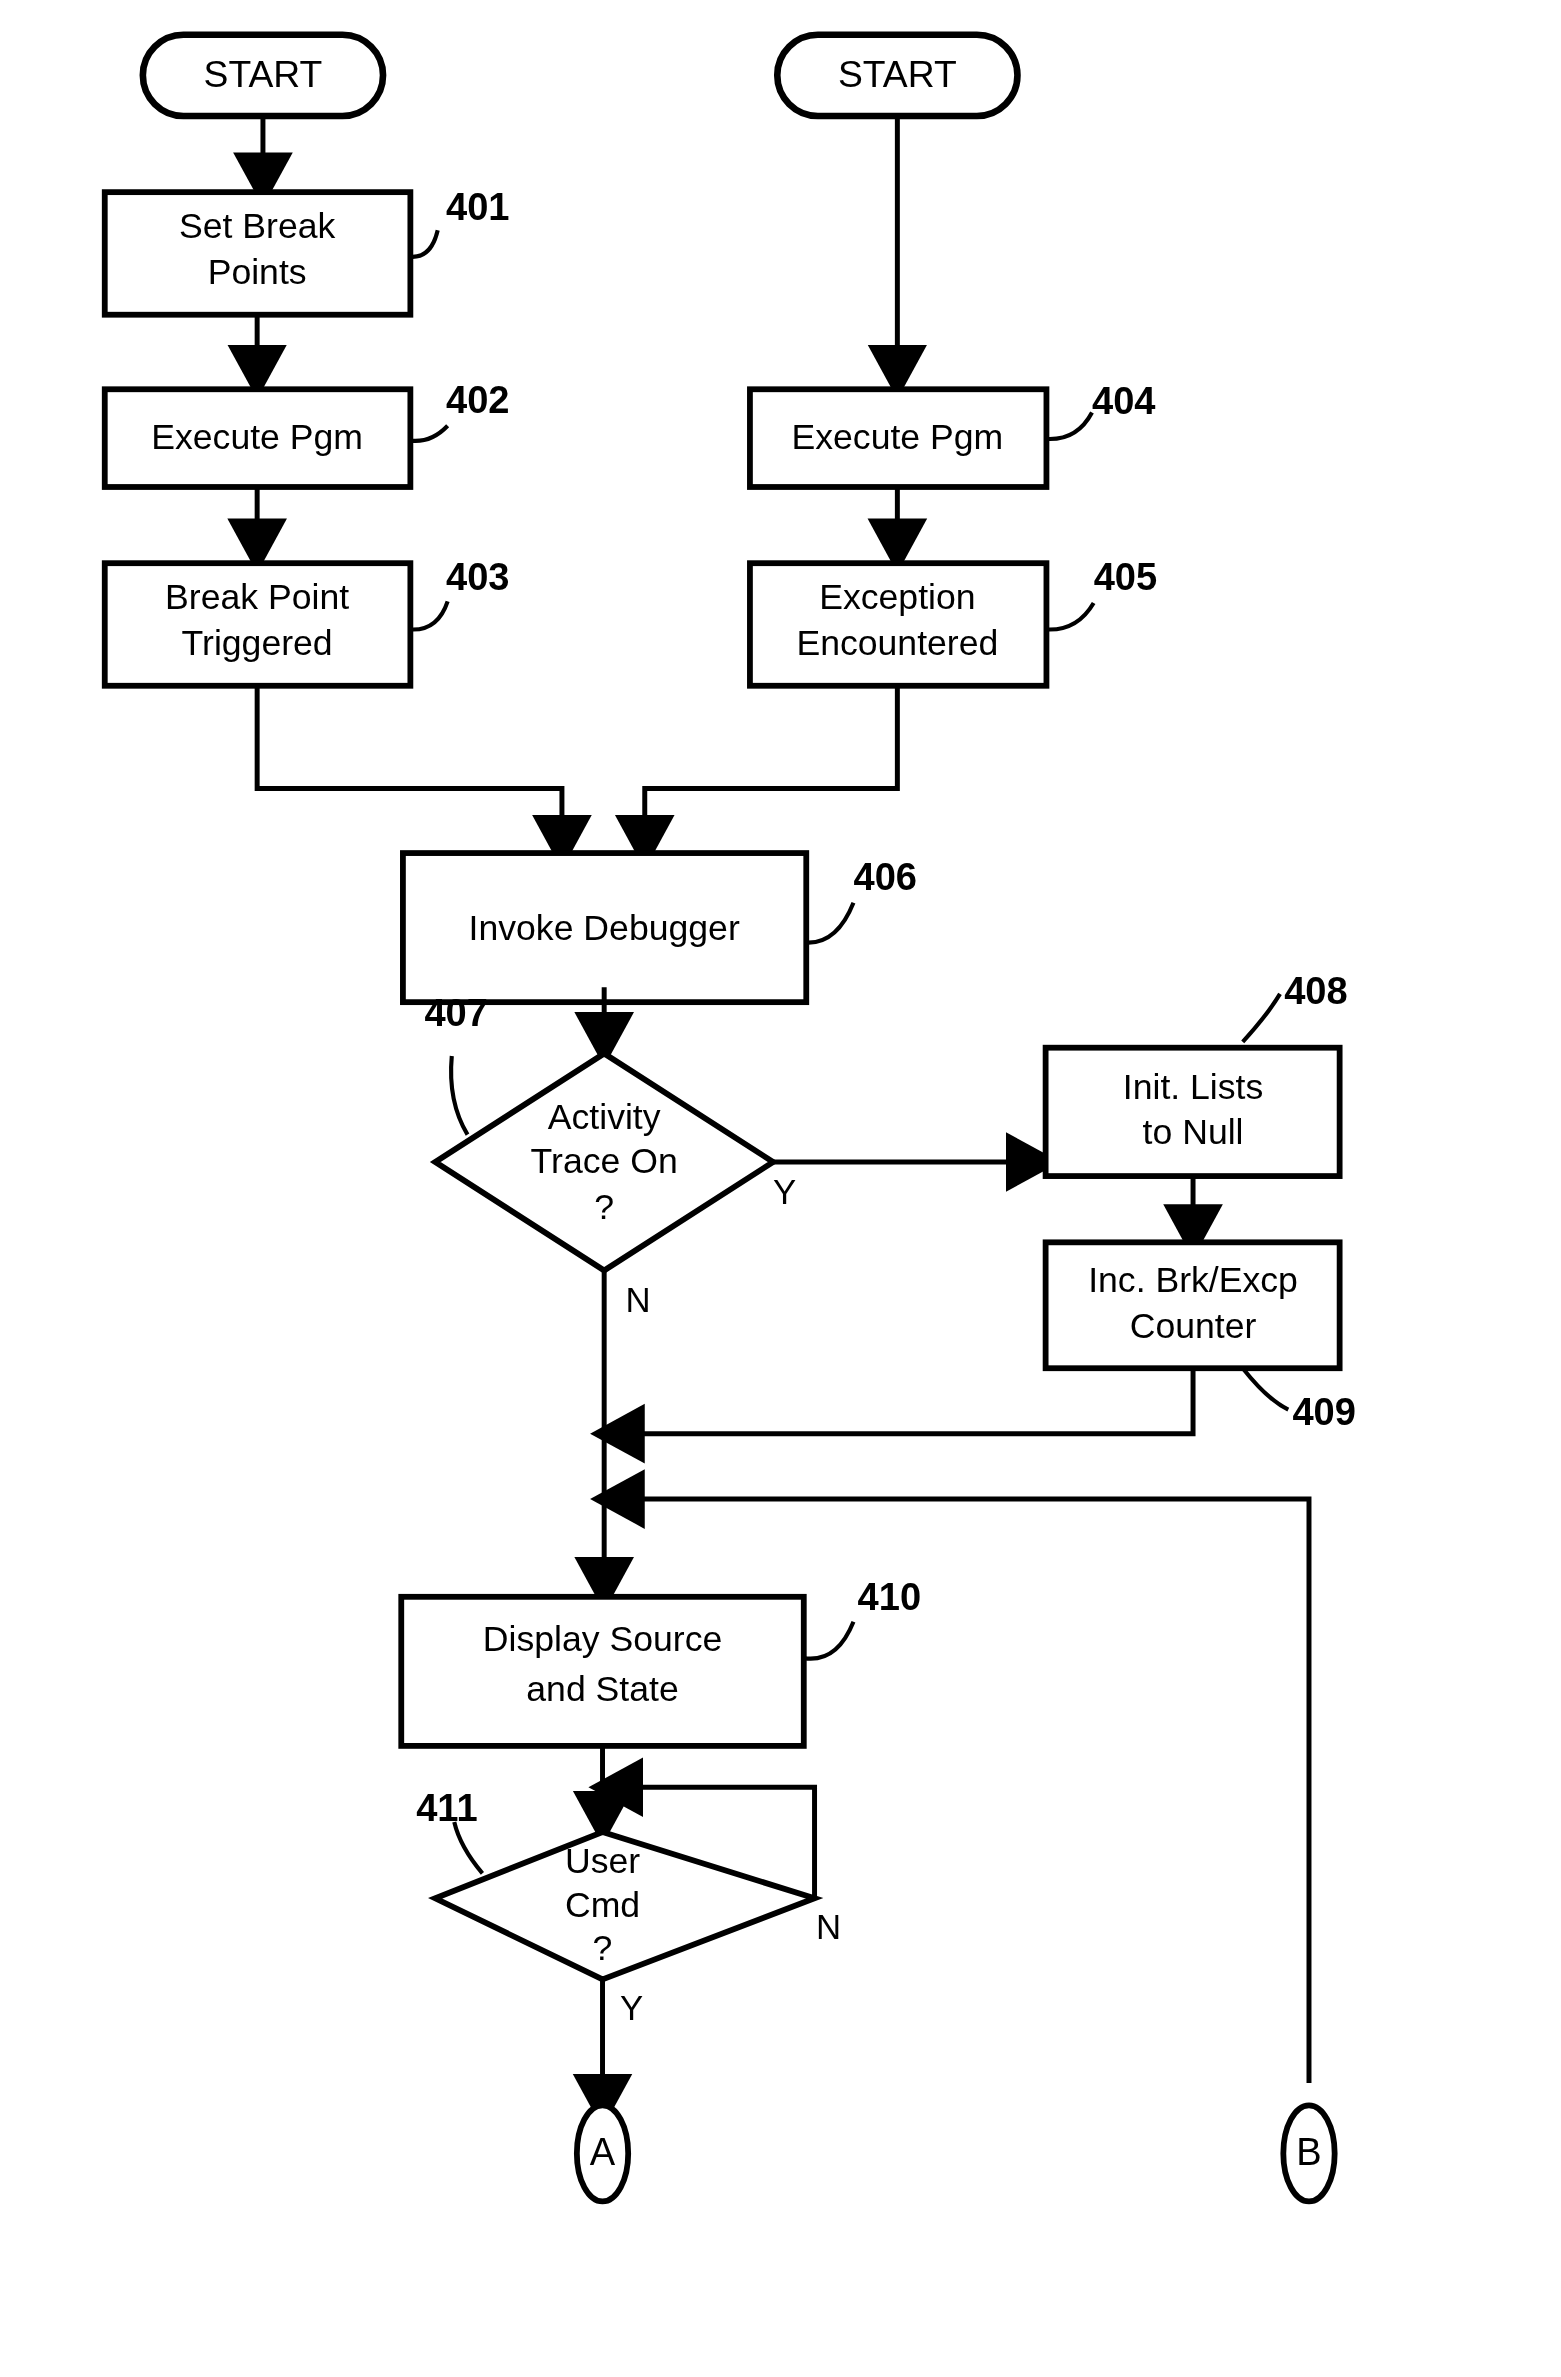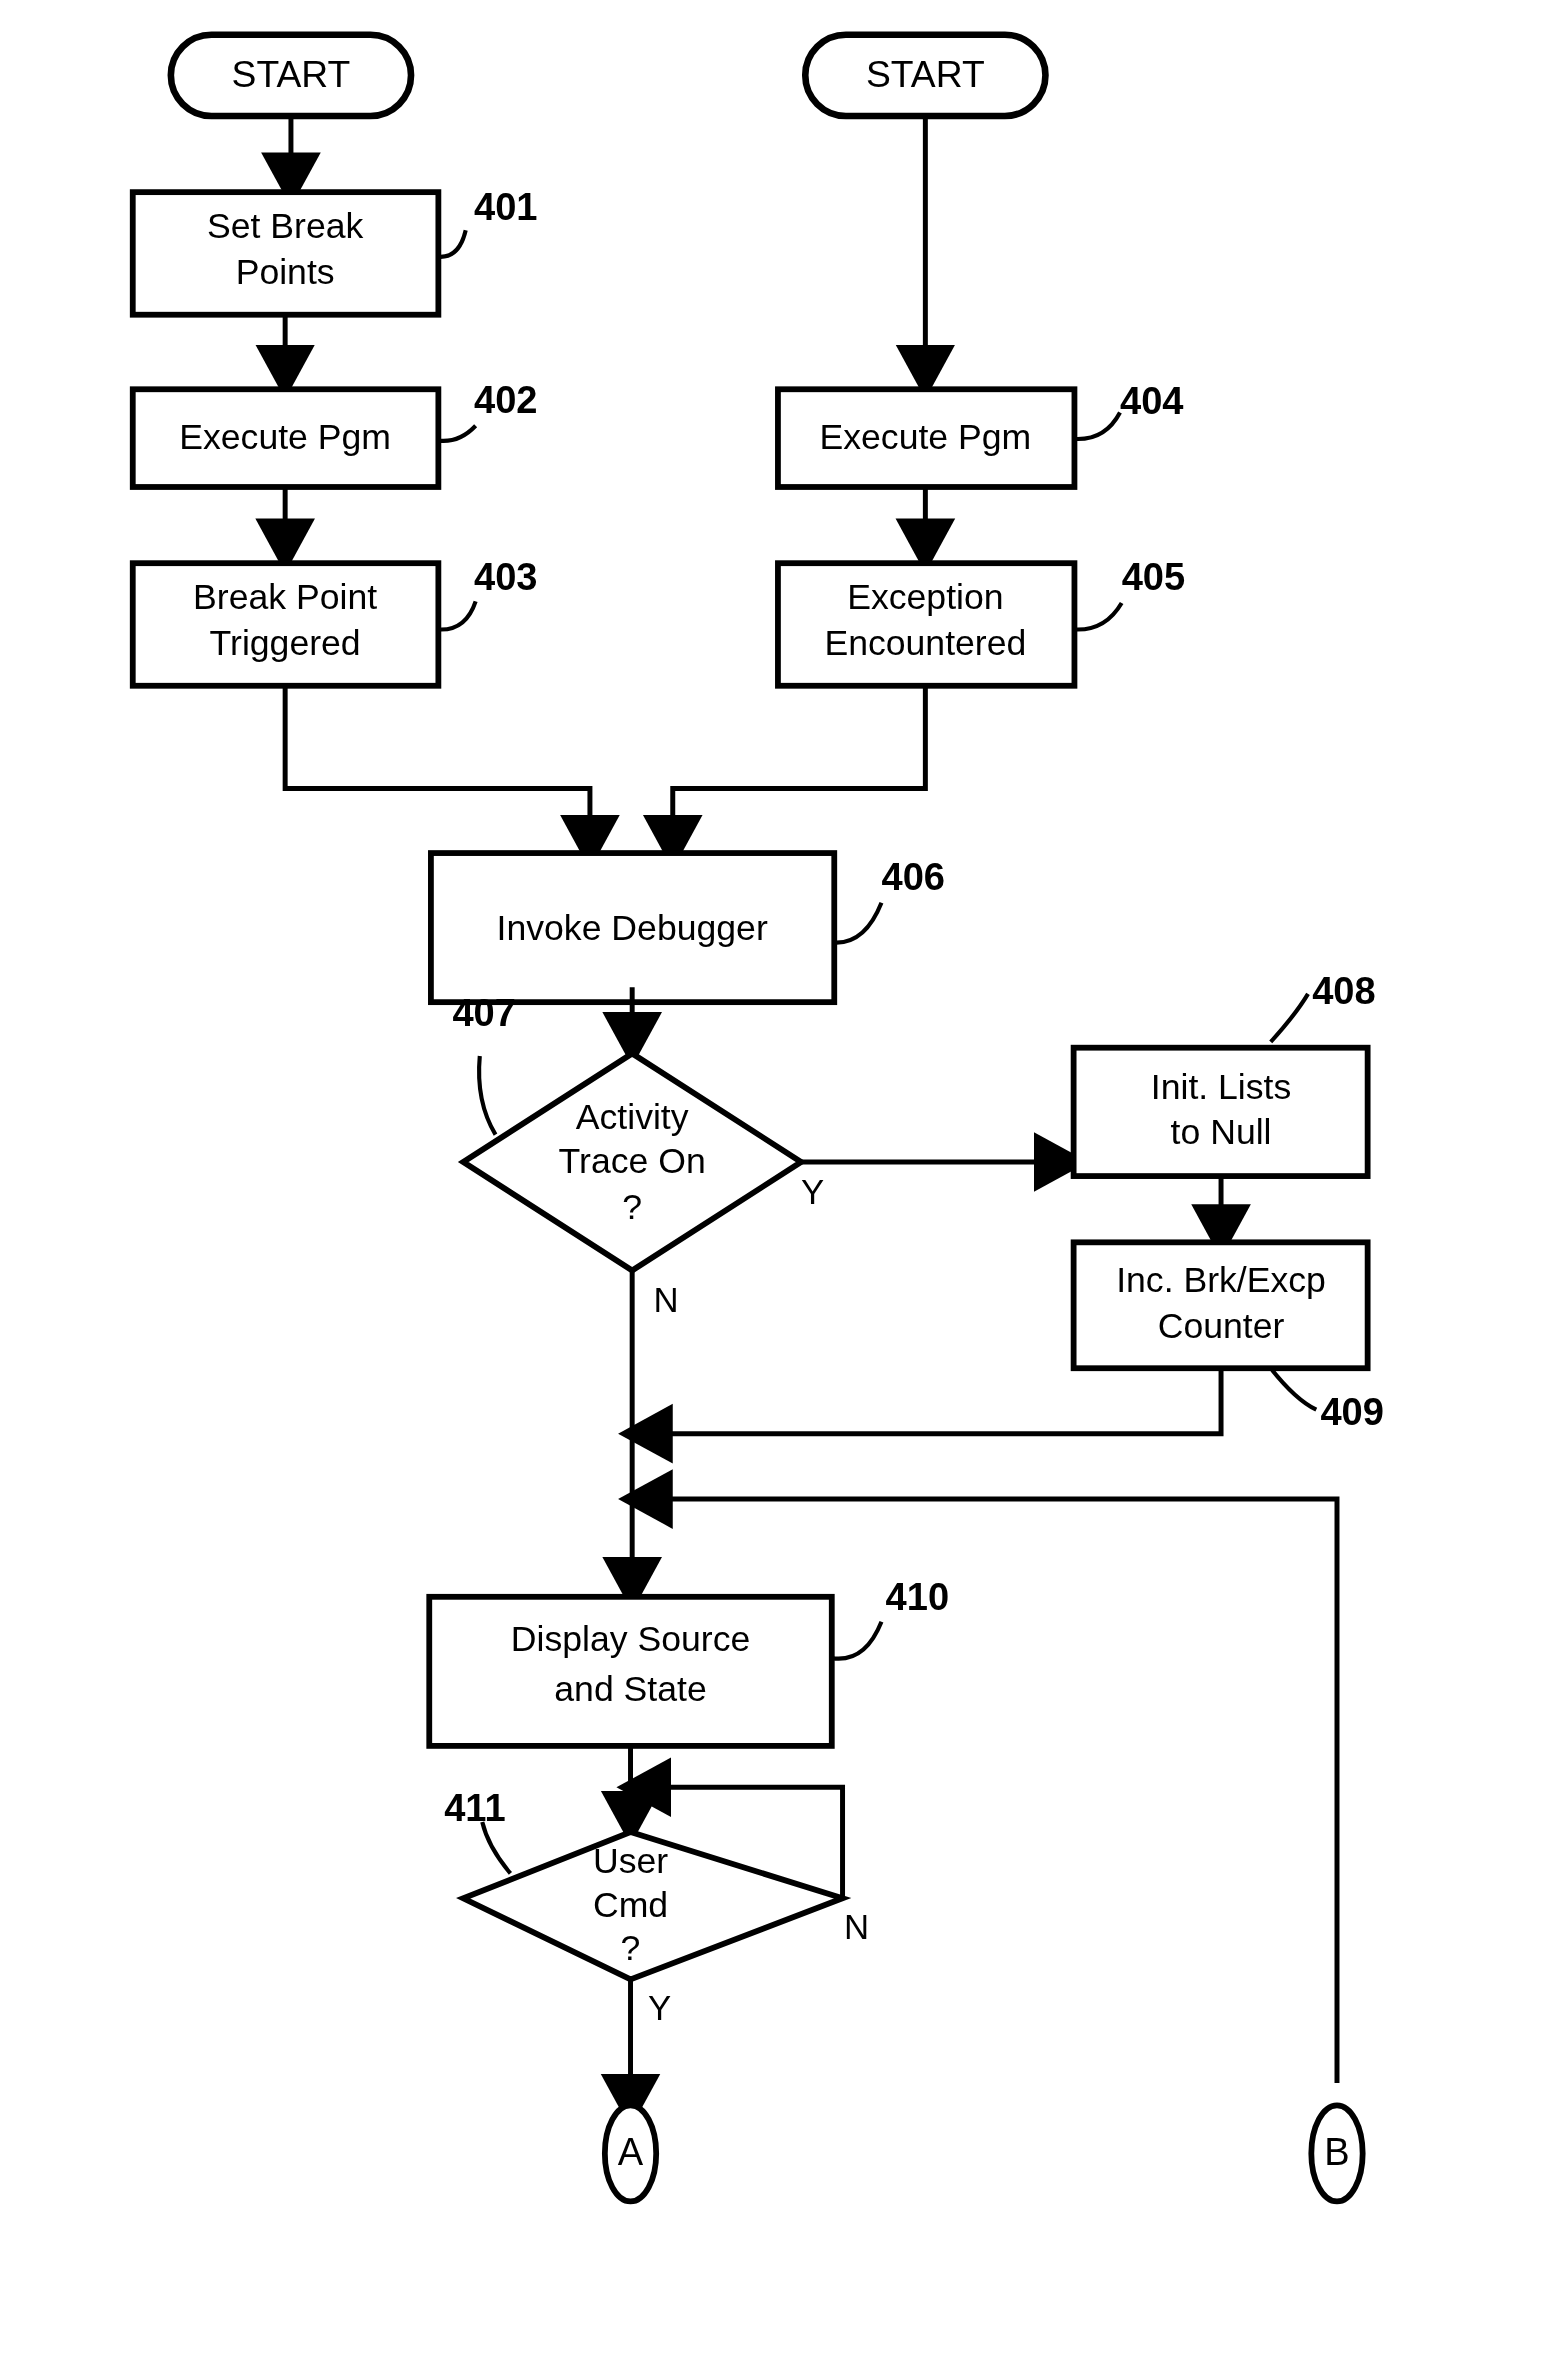--- a/index.html
+++ b/index.html
@@ -9,21 +9,20 @@
   }
   body {
     font-family: "Liberation Sans", sans-serif;
   }
   #canvas {
     position: relative;
     width: 1524px;
     height: 2377px;
     background: #ffffff;
     overflow: hidden;
-    margin-left: 28px;
   }
   #flow-svg {
     position: absolute;
     left: 0;
     top: 0;
     width: 1562px;
     height: 2377px;
   }
   .node-label {
     font-family: "Liberation Sans", sans-serif;

